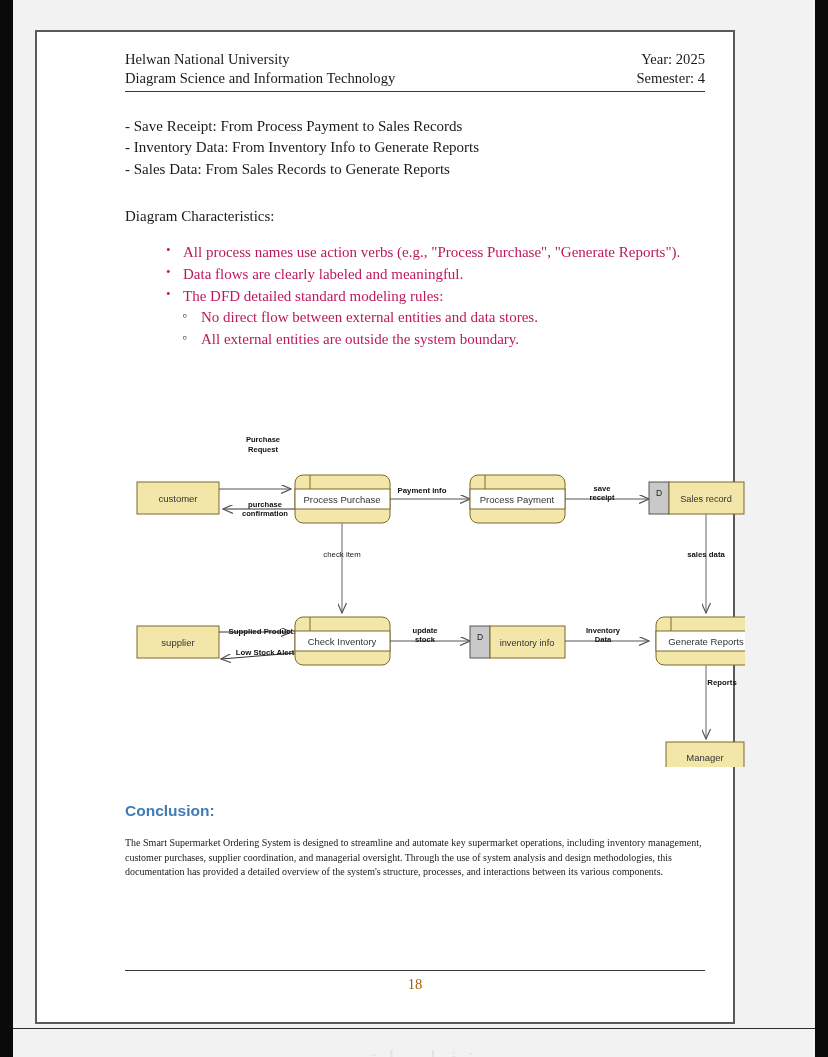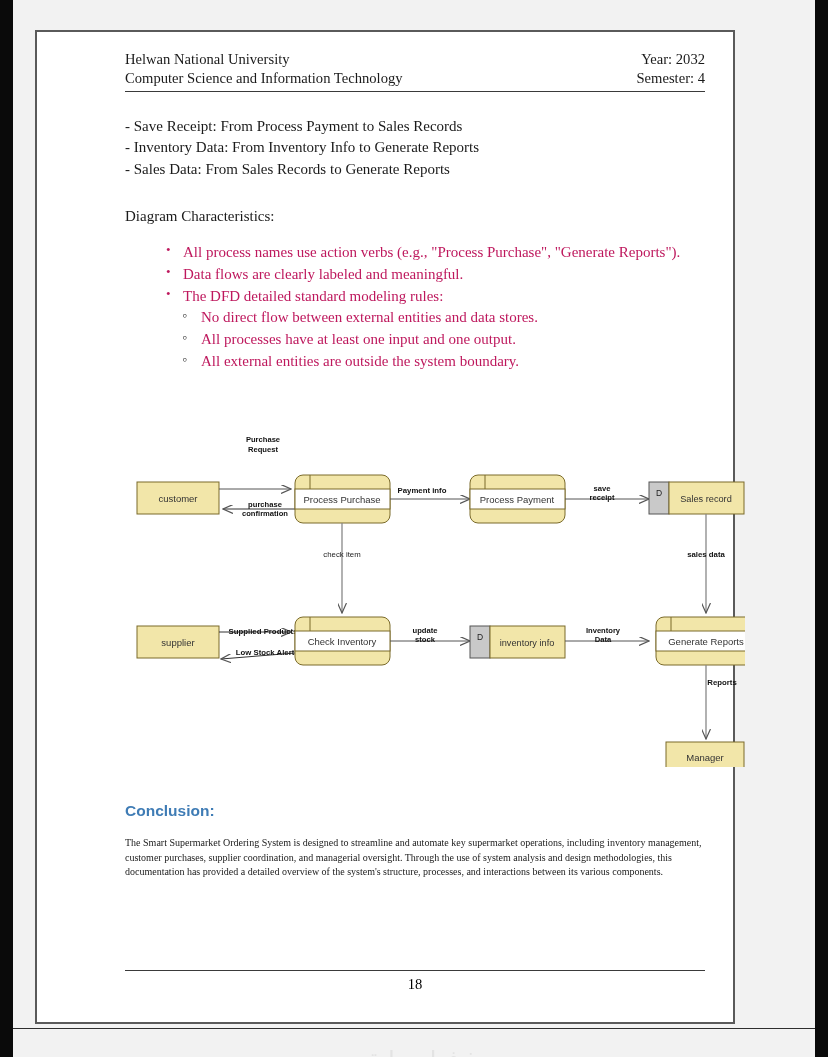--- a/index.html
+++ b/index.html
@@ -56,66 +56,65 @@
   .concl-head{position:absolute;left:88px;top:770px;
     font-family:"Liberation Sans", sans-serif;
     font-size:15.5px;font-weight:bold;color:#3f7cb5;}
   .concl-body{position:absolute;left:88px;top:804px;width:600px;
     font-size:10px;line-height:1.46;color:#1a1a1a;text-align:left;}
 
   
   .footer-rule{position:absolute;left:88px;top:938px;width:580px;
     border-top:1.4px solid #3a3a3a;}
   .page-num{position:absolute;left:88px;top:944px;width:580px;
-    text-align:center;font-size:14.6px;color:#000000;}
+    text-align:center;font-size:14.6px;color:#a16207;}
 
   
   .watermark{position:absolute;left:0;right:4px;top:1010px;text-align:center;
     font-family:"DejaVu Sans", sans-serif;font-size:23px;color:#e3e3e3;
     letter-spacing:1px;user-select:none;margin-top:36px;}
   .bottom-rule{position:absolute;left:13px;right:13px;top:1028px;
     border-top:1.5px solid #2e2e2e;}
 </style>
 </head>
 <body>
 
 <div class="edge-strip left"></div>
 <div class="edge-strip right"></div>
 
 <div class="page-shadow">
 <div class="page-inner">
 
   <div class="doc-header">
     <div class="hdr-row">
       <span class="hdr-left">Helwan National University</span>
-      <span class="hdr-right">Year: 2032</span>
+      <span class="hdr-right">Year: 2025</span>
     </div>
     <div class="hdr-row">
-      <span class="hdr-left">Computer Science and Information Technology</span>
+      <span class="hdr-left">Diagram Science and Information Technology</span>
       <span class="hdr-right">Semester: 4</span>
     </div>
   </div>
 
   <div class="flow-list">
     <div>- Save Receipt: From Process Payment to Sales Records</div>
     <div>- Inventory Data: From Inventory Info to Generate Reports</div>
     <div>- Sales Data: From Sales Records to Generate Reports</div>
   </div>
 
   <div class="diag-char">Diagram Characteristics:</div>
 
   <div class="bullets">
     <ul>
       <li class="lvl1">All process names use action verbs (e.g., "Process Purchase", "Generate Reports").</li>
       <li class="lvl1">Data flows are clearly labeled and meaningful.</li>
       <li class="lvl1">The DFD detailed standard modeling rules:</li>
     </ul>
     <ul class="sub">
       <li class="lvl2">No direct flow between external entities and data stores.</li>
-      <li class="lvl2">All processes have at least one input and one output.</li>
       <li class="lvl2">All external entities are outside the system boundary.</li>
     </ul>
   </div>
 
   <div class="diagram">
   <svg width="620" height="340" viewBox="0 0 620 340" xmlns="http://www.w3.org/2000/svg">
     <defs>
       <marker id="ah" markerWidth="11" markerHeight="9" refX="10" refY="4.5" orient="auto" markerUnits="userSpaceOnUse">
         <path d="M0,0 L10,4.5 L0,9" fill="none" stroke="#555" stroke-width="1.2"></path>
       </marker>

